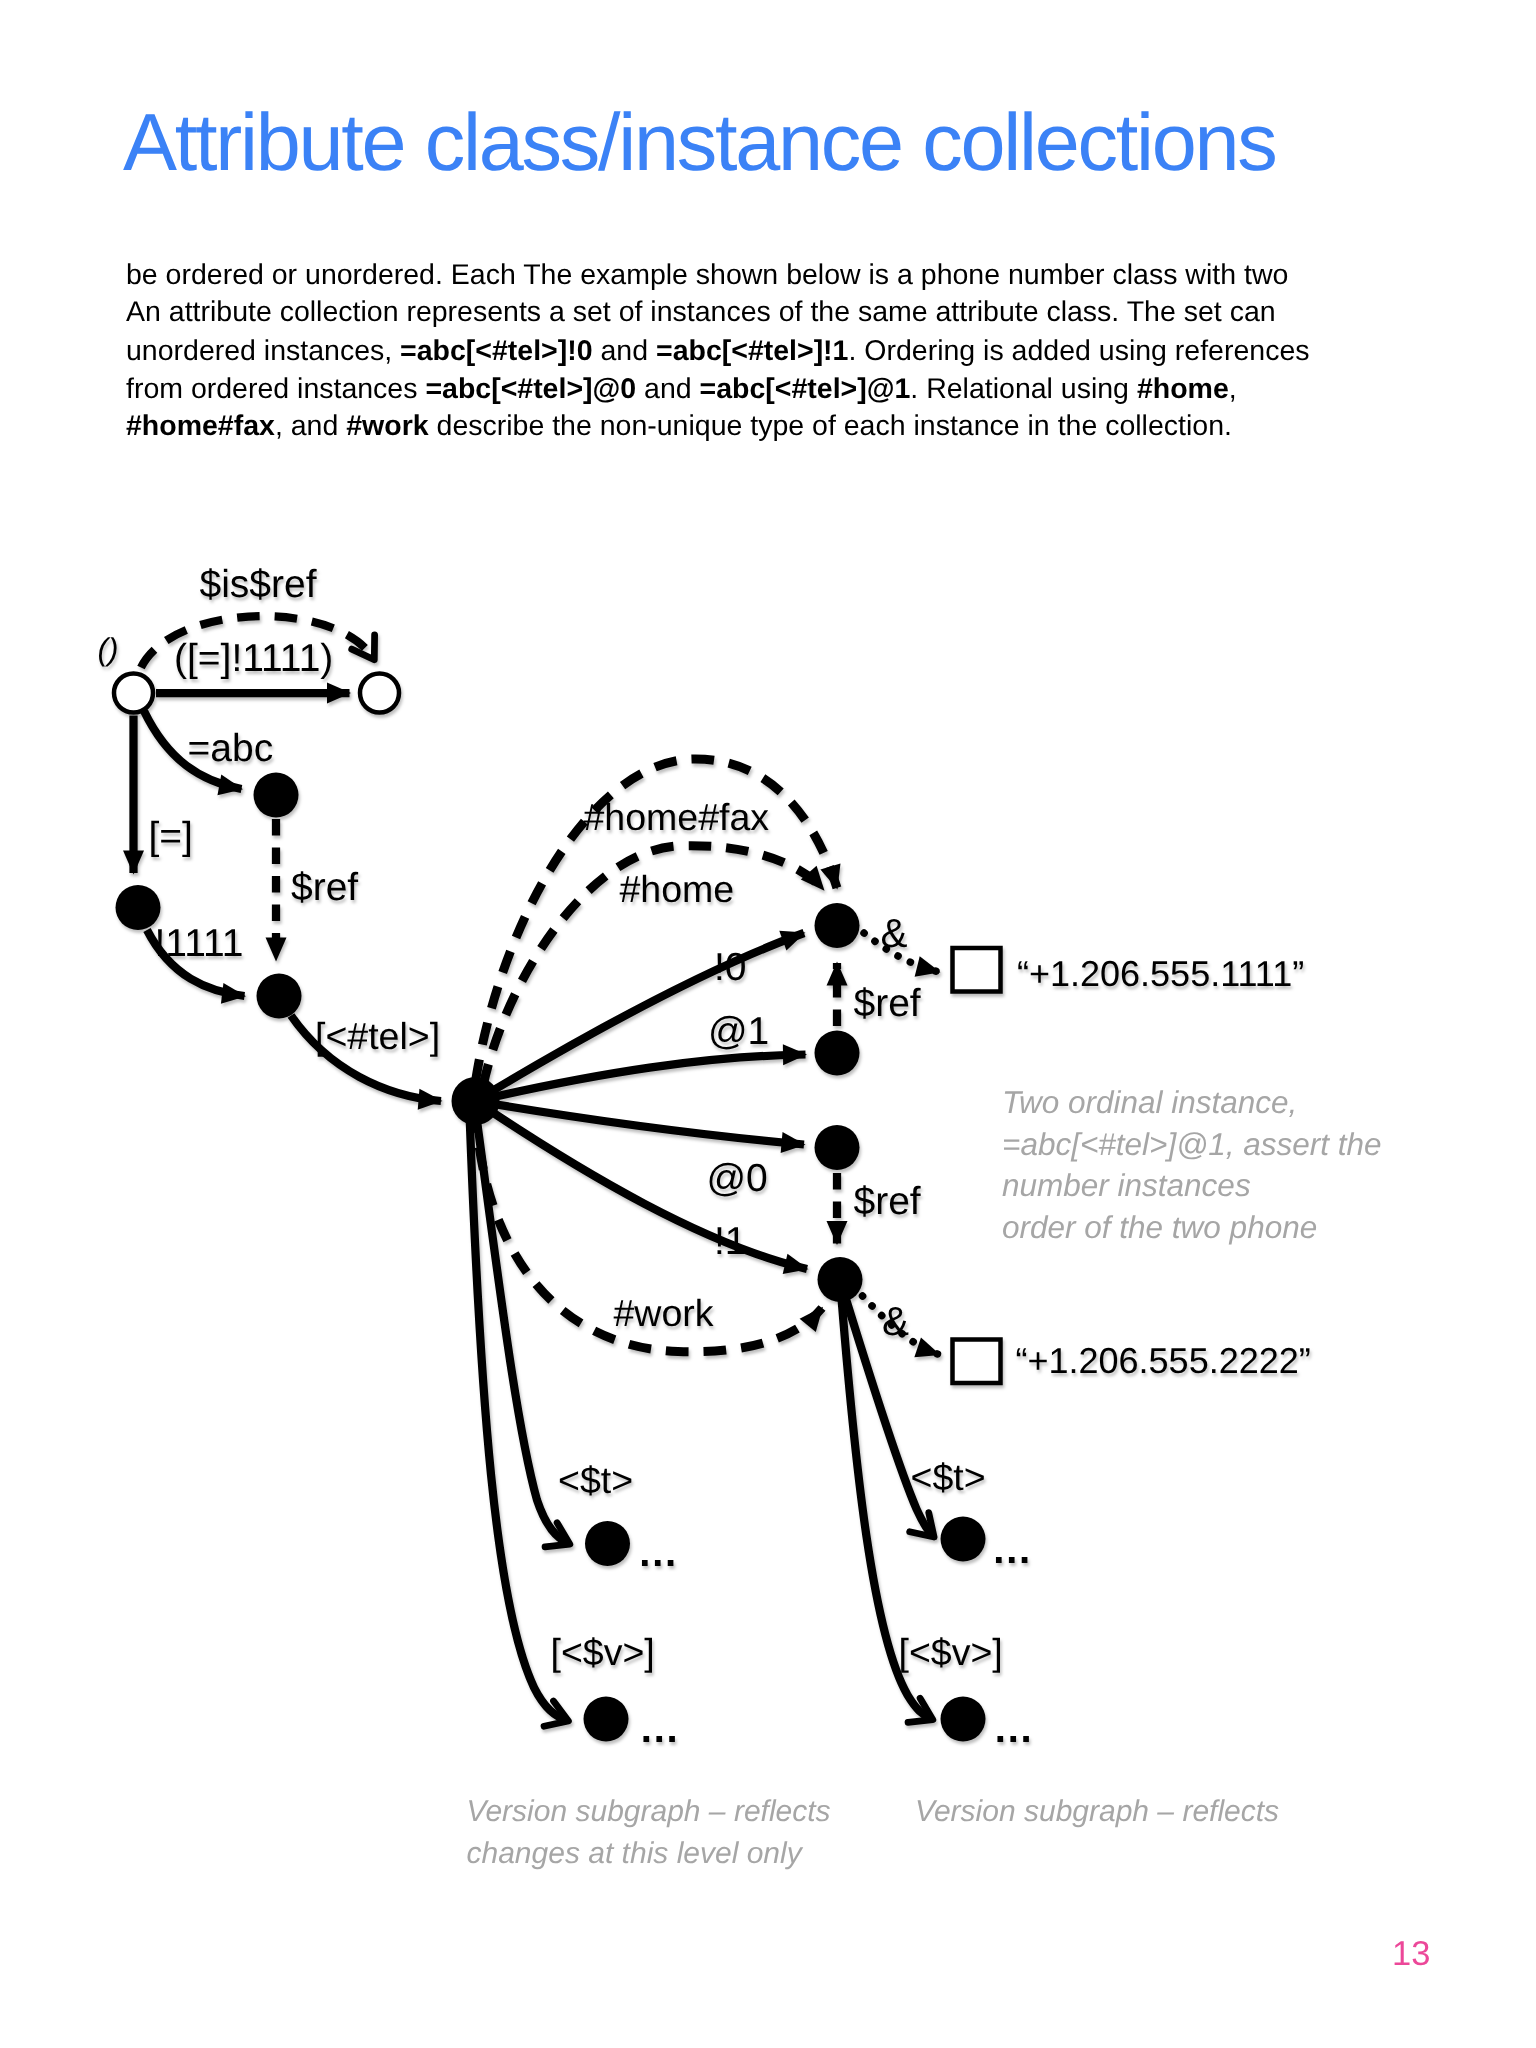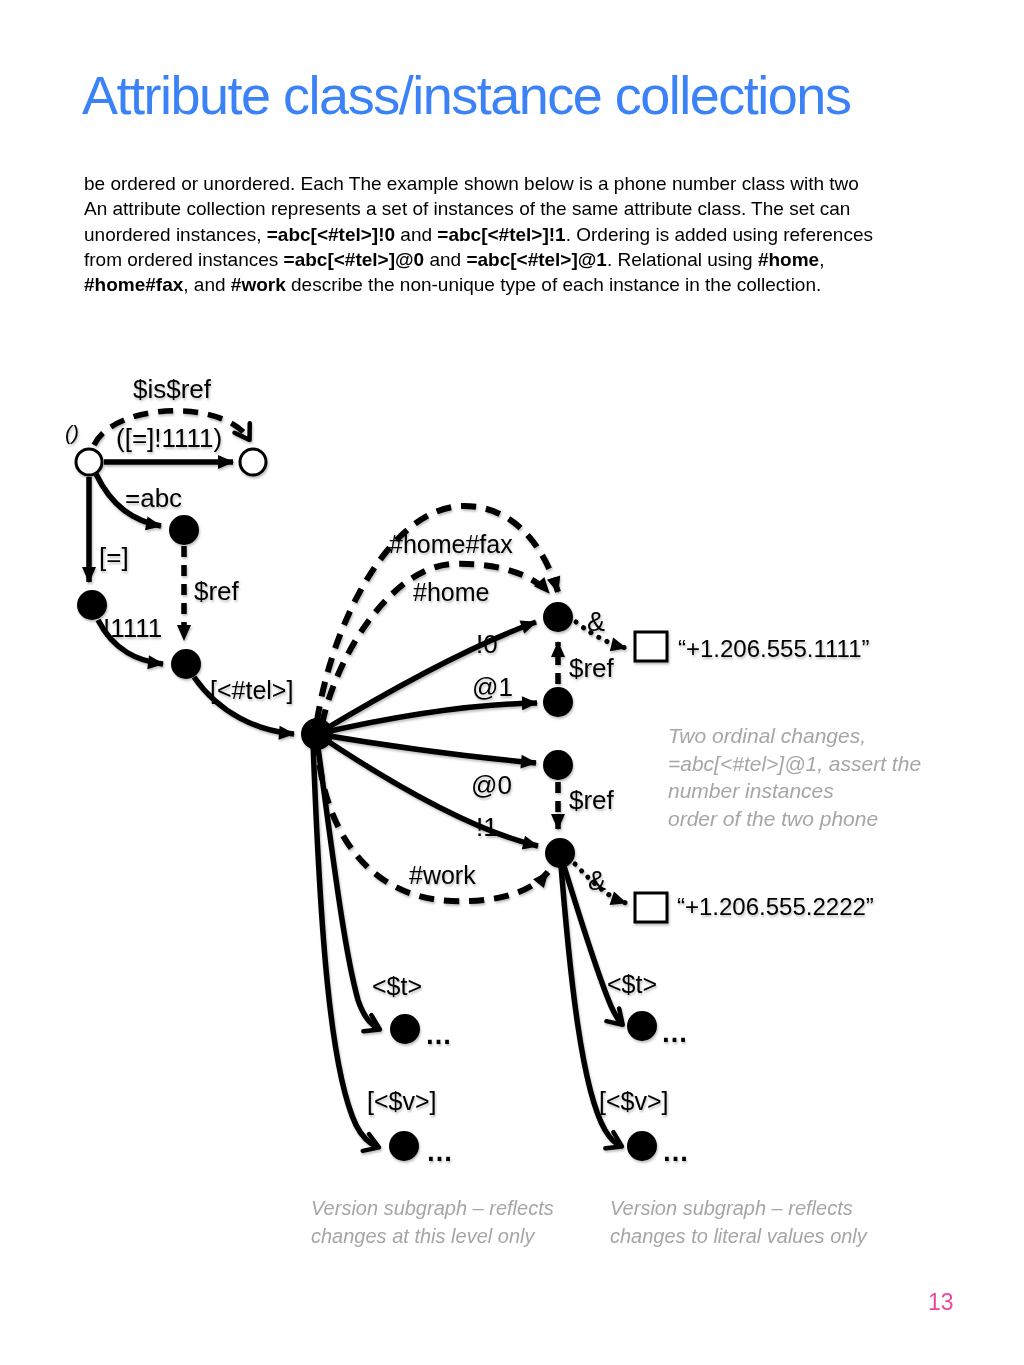--- a/index.html
+++ b/index.html
@@ -128,31 +128,30 @@
     <text class="lbl-sm" x="607" y="993">&lt;$t&gt;</text>
     <text class="lbl-sm" x="367" y="1110">[&lt;$v&gt;]</text>
     <text class="lbl-sm" x="599" y="1110">[&lt;$v&gt;]</text>
     <text class="dots" x="425" y="1044">…</text>
     <text class="dots" x="661" y="1042">…</text>
     <text class="dots" x="426" y="1161">…</text>
     <text class="dots" x="662" y="1161">…</text>
   </svg>
 
   <div class="note note-ordinal">
-    <div>Two ordinal changes,</div>
+    <div>Two ordinal instance,</div>
     <div>=abc[&lt;#tel&gt;]@1, assert the</div>
     <div>number instances</div>
     <div>order of the two phone</div>
   </div>
 
   <div class="note note-version-left">
     <div>Version subgraph – reflects</div>
     <div>changes at this level only</div>
   </div>
 
   <div class="note note-version-right">
     <div>Version subgraph – reflects</div>
-    <div>changes to literal values only</div>
   </div>
 
   <div class="pagenum">13</div>
 
 </div>
 
 </body></html>

